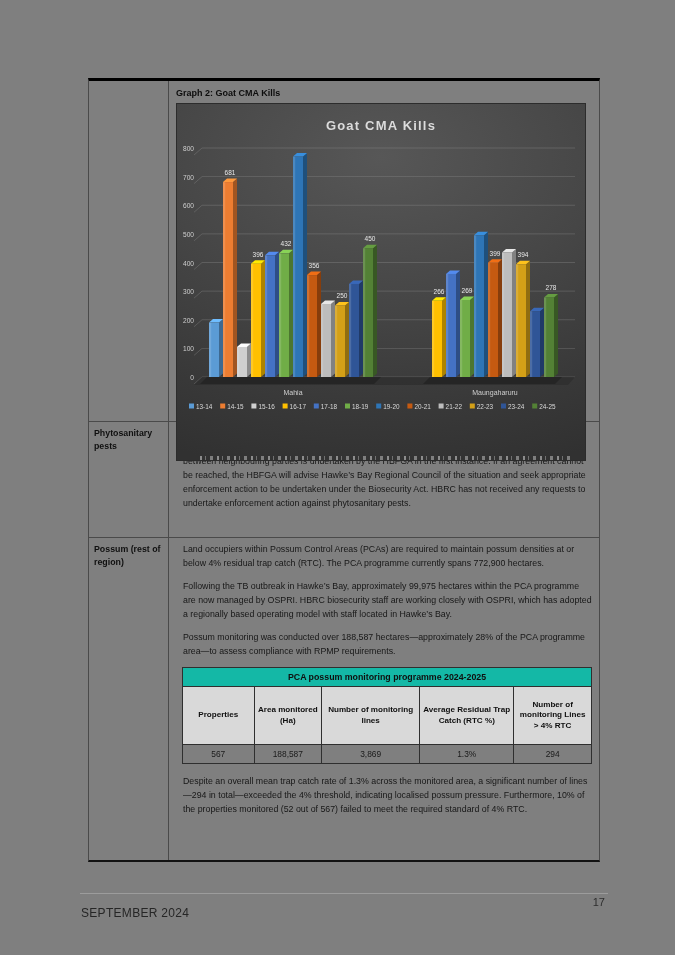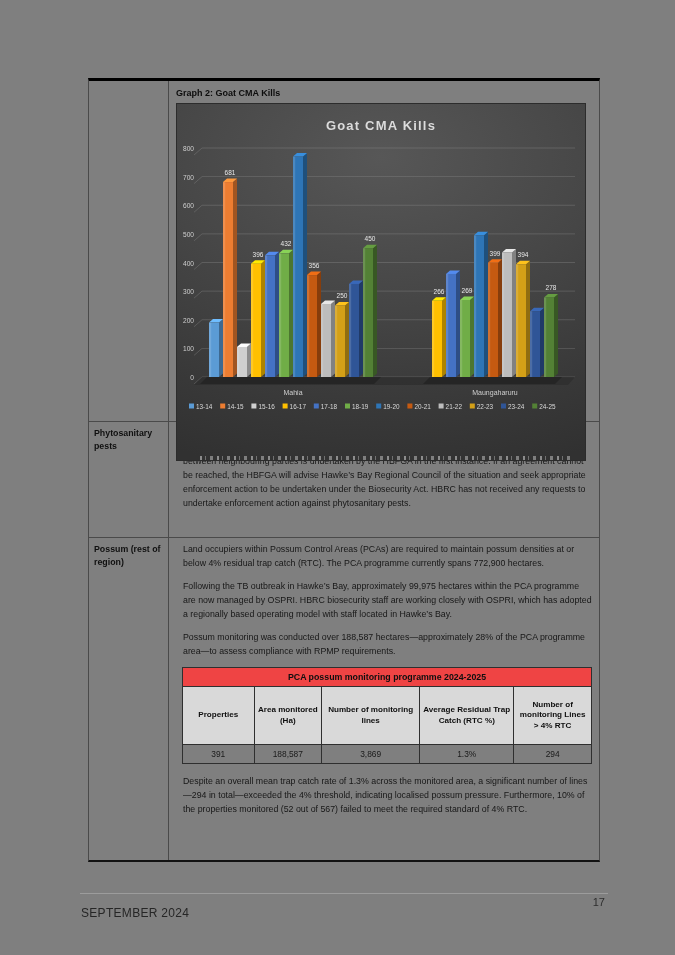--- a/index.html
+++ b/index.html
@@ -53,21 +53,21 @@
   }
   .pca-table{
     width:410px;border-collapse:collapse;margin:2px 0 10px 7px;
     table-layout:fixed;
   }
   .pca-table td,.pca-table th{
     border:1px solid #2f2f2f;box-sizing:border-box;
     text-align:center;vertical-align:middle;color:#0f0f0f;
   }
   .pca-title{
-    background:#ef4444;font-weight:bold;font-size:8.8px;height:19px;padding:2px;
+    background:#14b8a6;font-weight:bold;font-size:8.8px;height:19px;padding:2px;
   }
   .pca-head th{
     background:#d9d9d9;font-weight:bold;font-size:8.1px;line-height:10.5px;
     padding:5px 3px;height:58px;
   }
   .pca-data td{
     font-size:8.4px;height:17px;padding:2px;
     border-top:1px dashed #e6e6e6;color:#1a1a1a;
   }
   .footer-rule{
@@ -276,21 +276,21 @@
               <td class="pca-title" colspan="5">PCA possum monitoring programme 2024-2025</td>
             </tr>
         <tr class="pca-head">
           <th>Properties</th>
           <th>Area monitored (Ha)</th>
           <th>Number of monitoring lines</th>
           <th>Average Residual Trap Catch (RTC %)</th>
           <th>Number of monitoring Lines &gt; 4% RTC</th>
         </tr>
         <tr class="pca-data">
-          <td>391</td>
+          <td>567</td>
           <td>188,587</td>
           <td>3,869</td>
           <td>1.3%</td>
           <td>294</td>
         </tr>
       </tbody>
         </table>
 
       <p>Despite an overall mean trap catch rate of 1.3% across the monitored area, a significant number of lines—294 in total—exceeded the 4% threshold, indicating localised possum pressure. Furthermore, 10% of the properties monitored (52 out of 567) failed to meet the required standard of 4% RTC.</p>
     </div>

